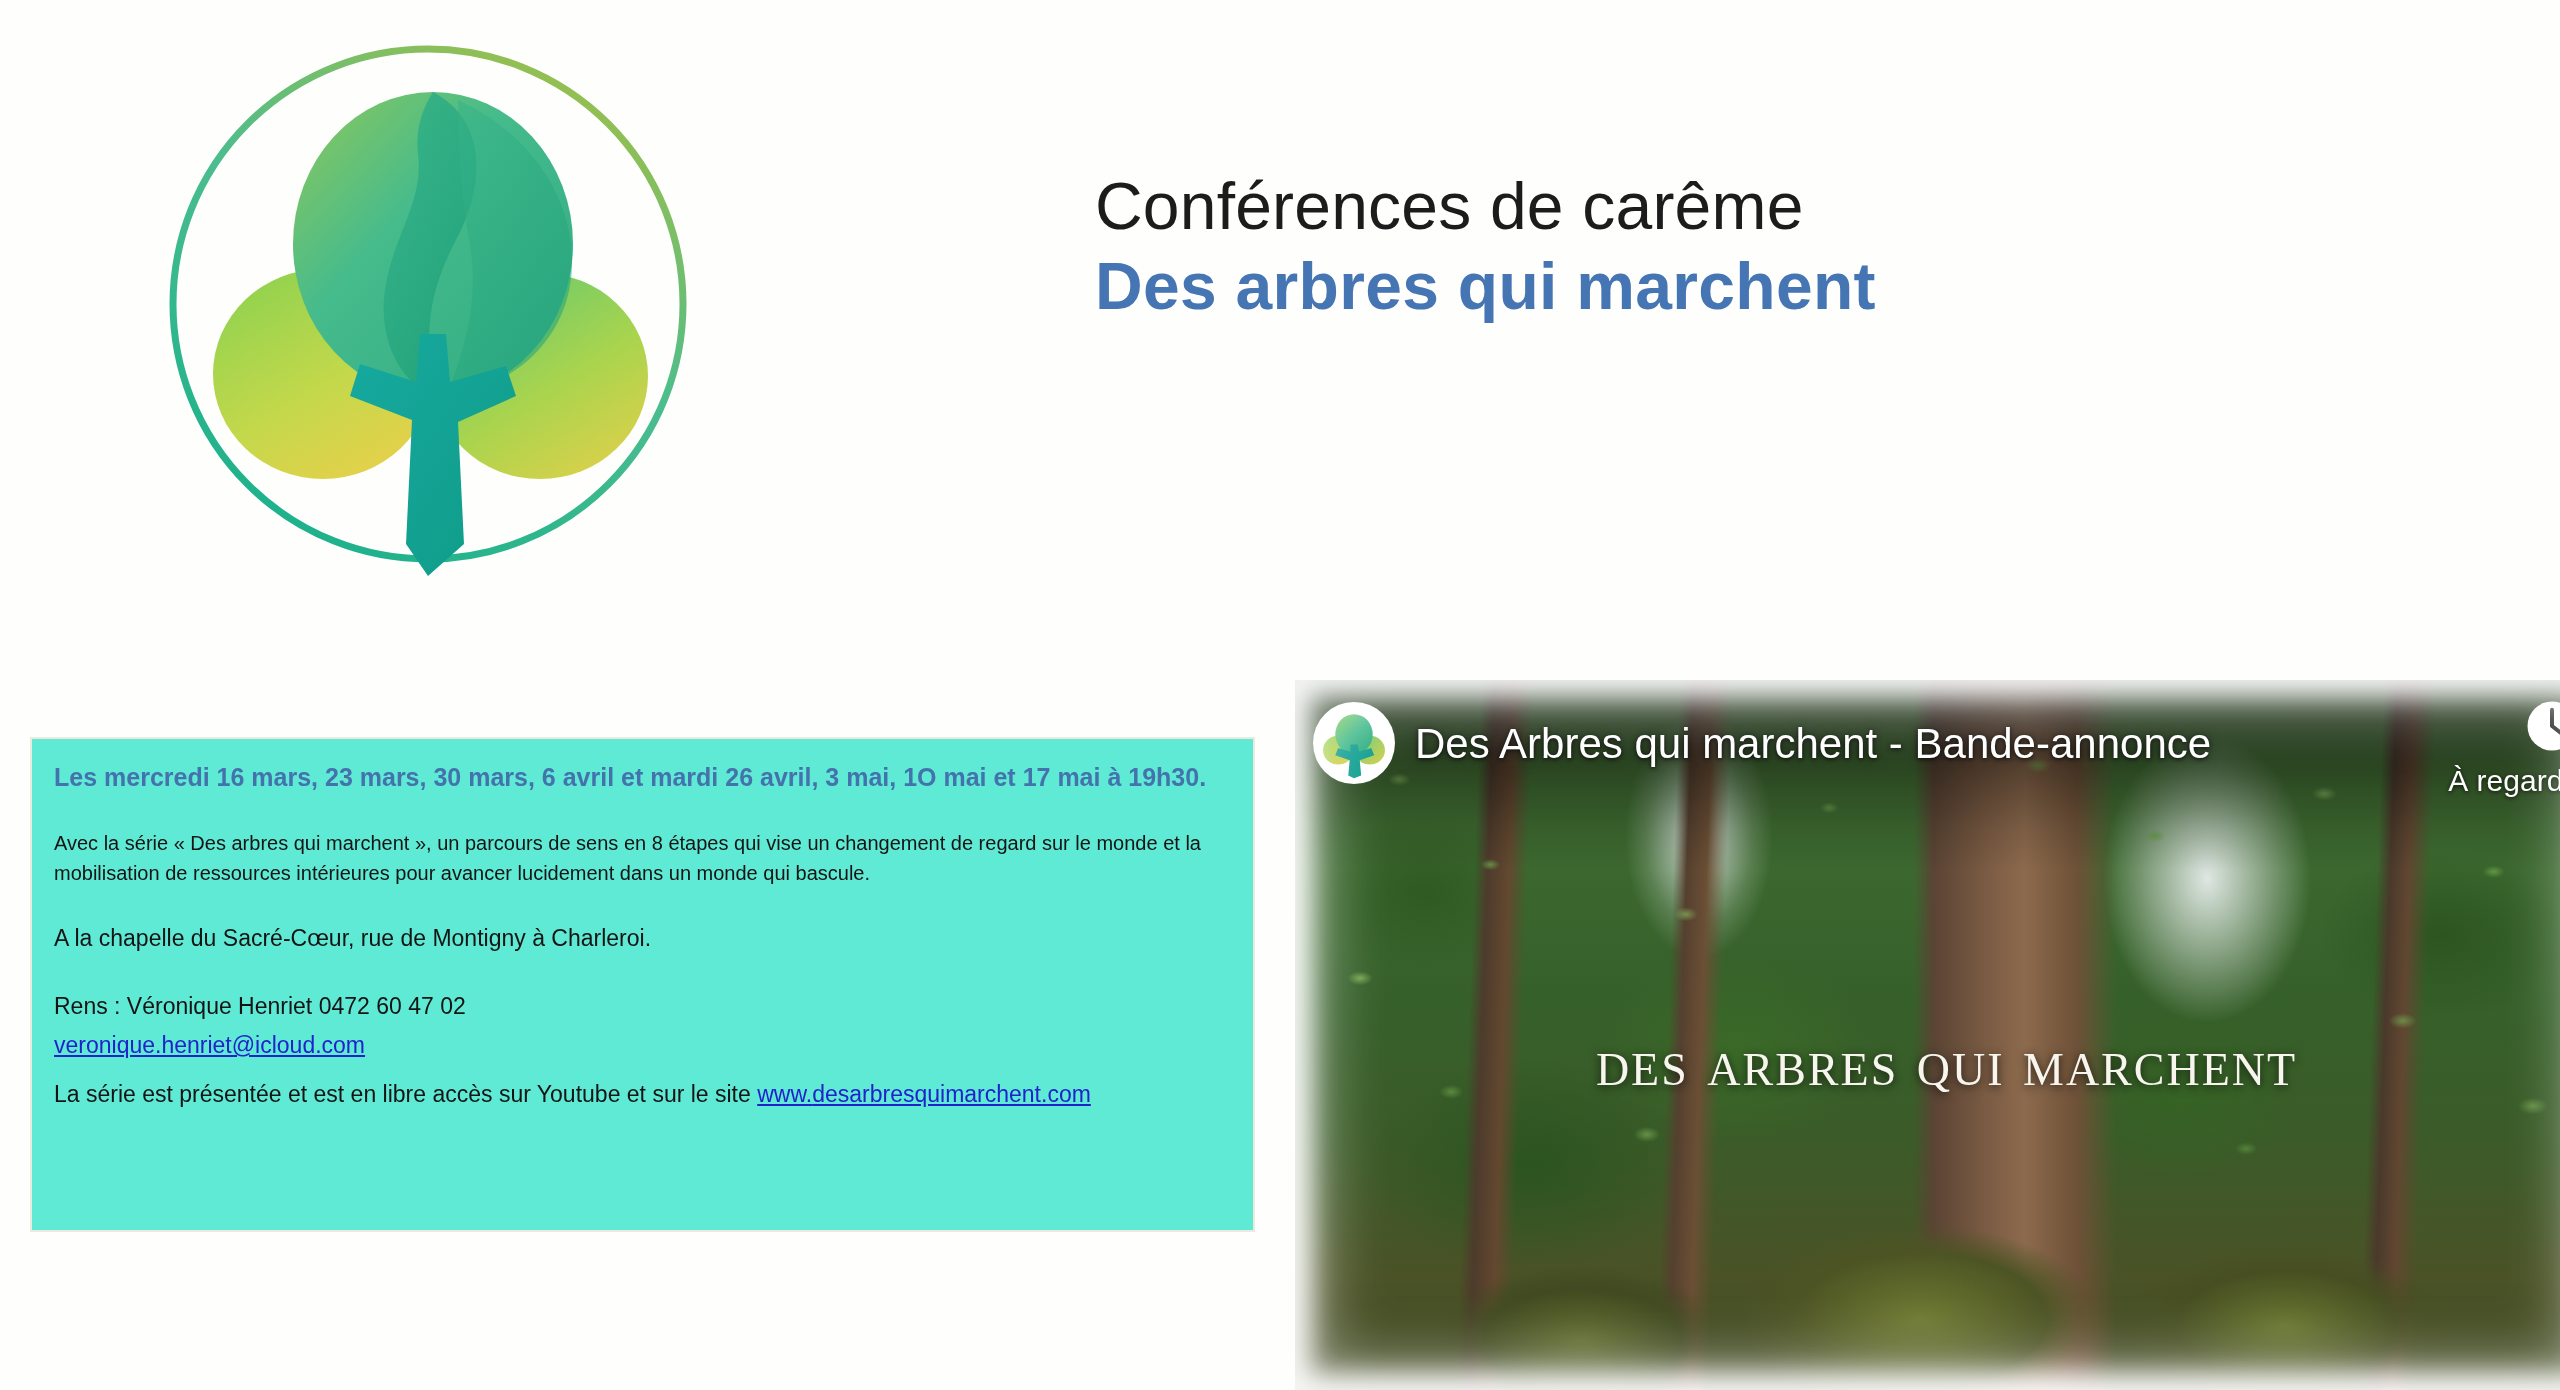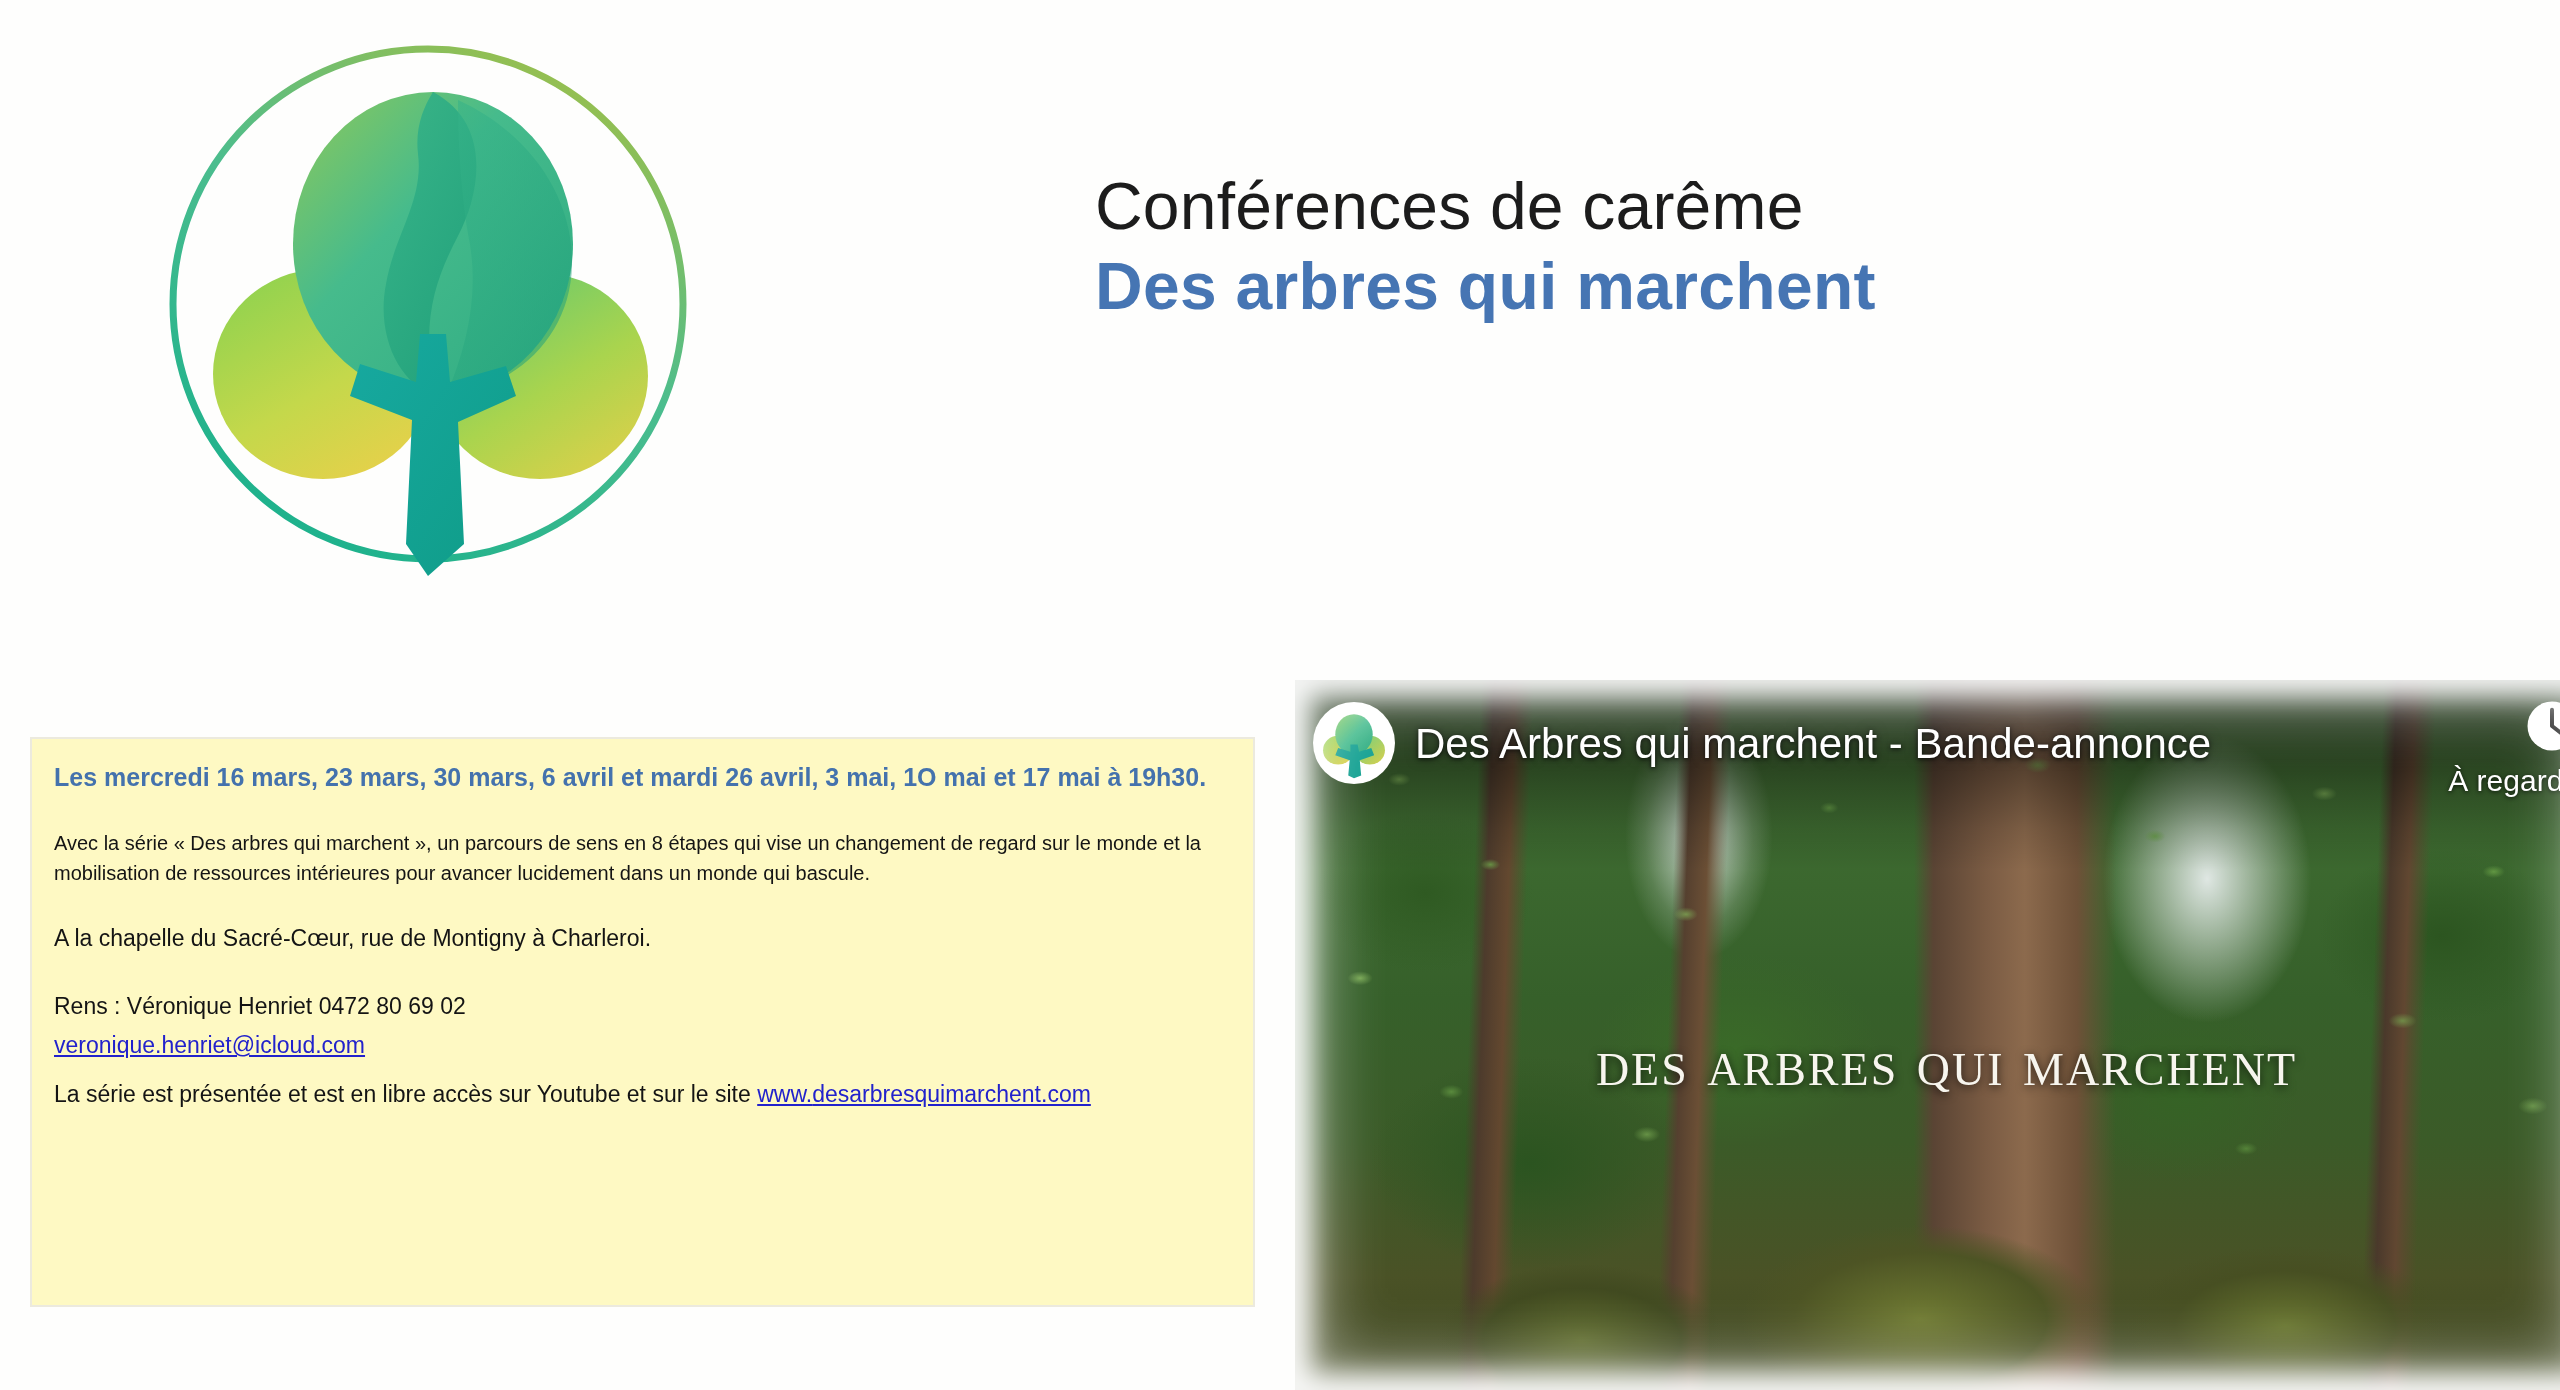--- a/index.html
+++ b/index.html
@@ -62,22 +62,22 @@
     white-space: nowrap;
     margin-top: 6px;
   }
 
   
   .text-panel {
     position: absolute;
     left: 30px;
     top: 737px;
     width: 1225px;
-    height: 570px;
-    background: #fef9c3;
+    height: 495px;
+    background: #5eead4;
     border: 2px solid #eceade;
     box-sizing: border-box;
     padding: 20px 28px 18px 22px;
   }
   .tp-dates {
     font-size: 25px;
     line-height: 1.45;
     font-weight: bold;
     color: #4472ad;
     margin: 0 0 34px 0;
@@ -327,21 +327,21 @@
 </div>
 
 <div class="text-panel">
 
   <p class="tp-dates">Les mercredi 16 mars, 23 mars, 30 mars, 6 avril et mardi 26 avril, 3 mai, 1O mai et 17 mai à 19h30.</p>
 
   <p class="tp-para">Avec la série « Des arbres qui marchent », un parcours de sens en 8 étapes qui vise un changement de regard sur le monde et la mobilisation de ressources intérieures pour avancer lucidement dans un monde qui bascule.</p>
 
   <p class="tp-place">A la chapelle du Sacré-Cœur, rue de Montigny à Charleroi.</p>
 
-  <p class="tp-contact">Rens : Véronique Henriet 0472 80 69 02</p>
+  <p class="tp-contact">Rens : Véronique Henriet 0472 60 47 02</p>
 
   <a class="tp-email" href="#">veronique.henriet@icloud.com</a>
 
   <p class="tp-footer"><span>La série est présentée et est en libre accès sur Youtube et sur le site </span><a class="tp-footer-link" href="#"><span>www.</span><span class="lk-bold">desarbresquimarchent.com</span></a></p>
 </div>
 
 <div class="video-card">
 
   <div class="video-img"></div>
   <div class="video-leaves"></div>

